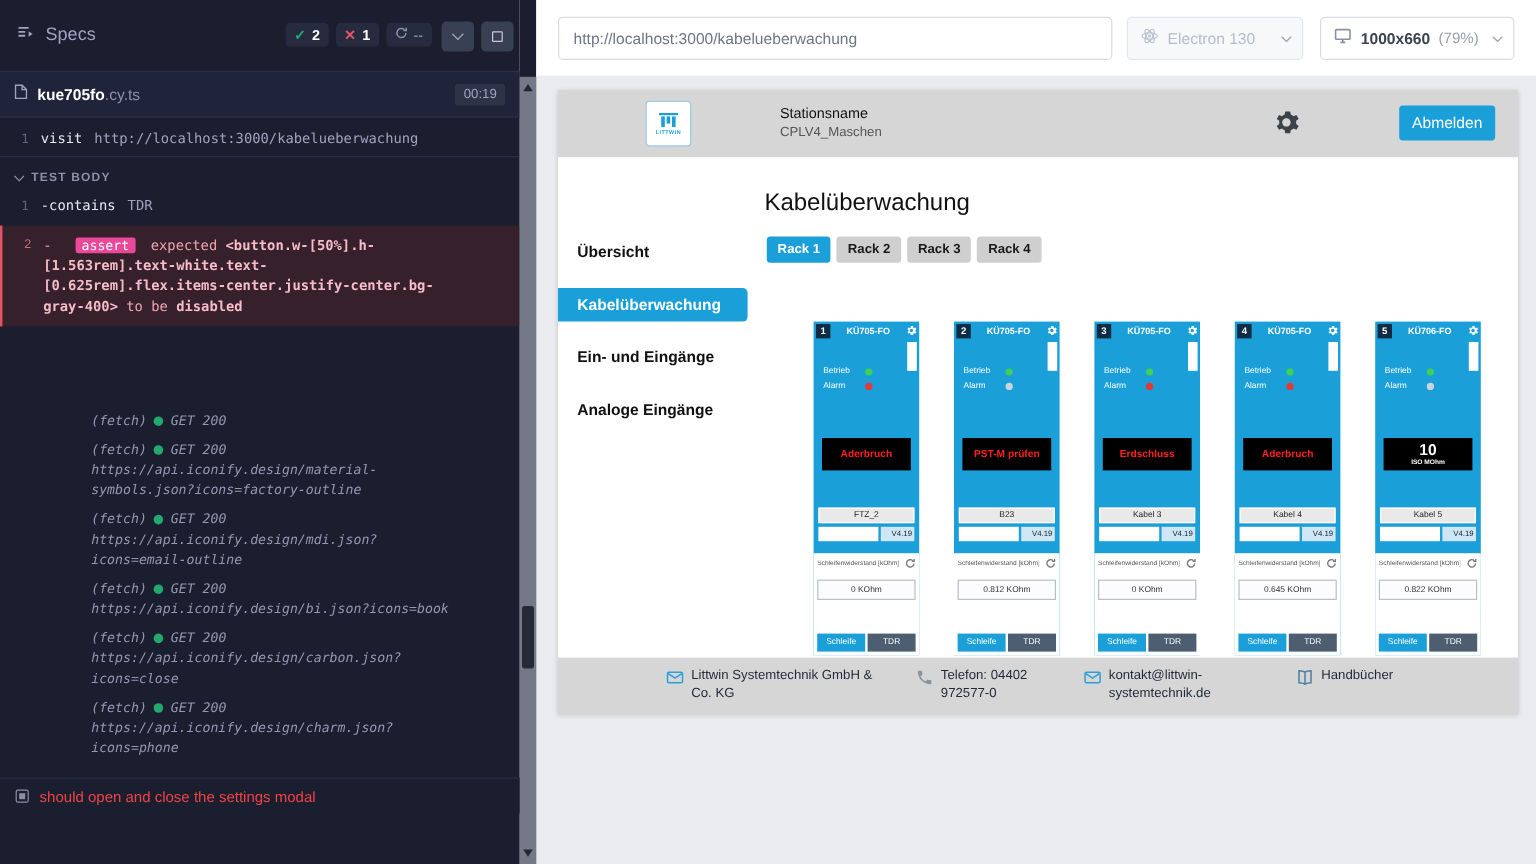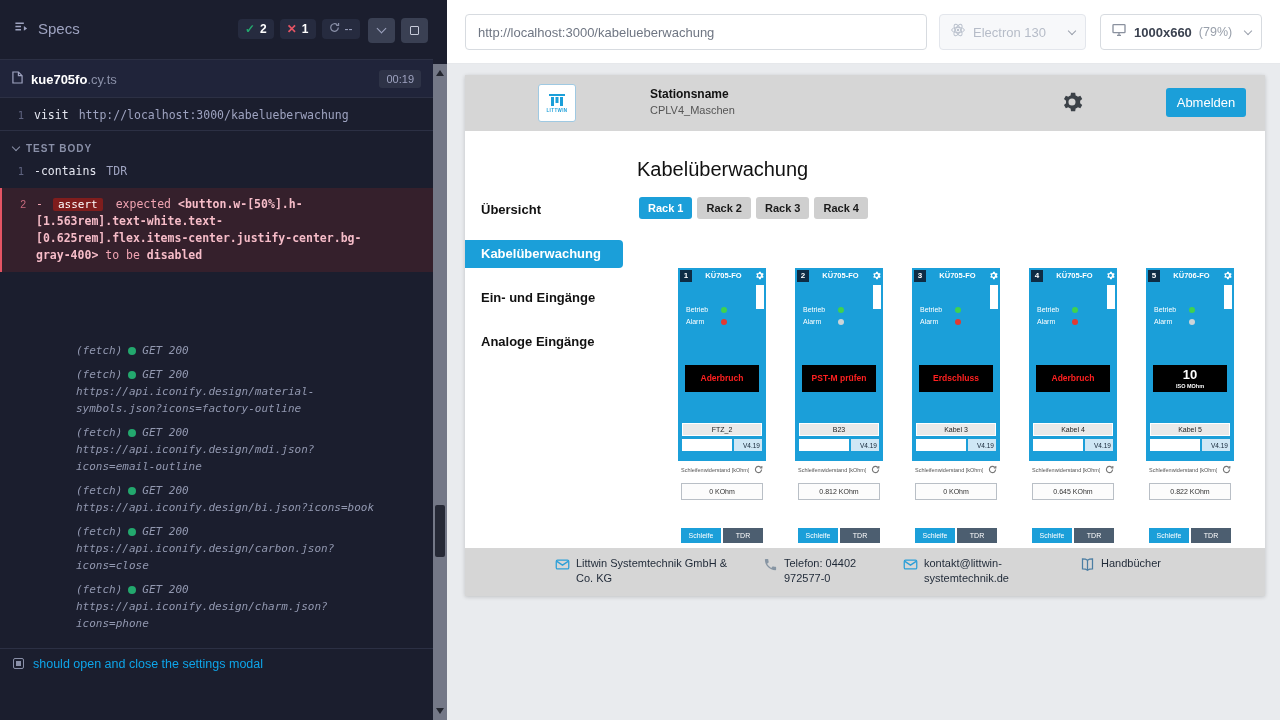--- a/index.html
+++ b/index.html
@@ -26,28 +26,28 @@
   .cmd-row{display:flex;align-items:baseline;padding:4px 0;font-family:"DejaVu Sans Mono",monospace;font-size:11.5px}
   .cnum{width:34px;text-align:right;padding-right:10px;color:#5f6480;font-size:10.5px;flex:none}
   .cname{color:#e6e8f2}
   .carg{color:#9ea3c0;margin-left:10px}
   .sec-div{border-top:1px solid #2c3044;margin:4px 0 6px}
   .tb-head{display:flex;align-items:center;gap:7px;padding:6px 0 6px 13px;color:#8a90a8;font-size:10px;letter-spacing:1px;font-weight:bold}
   .chev-s{width:6px;height:6px;border-right:1.4px solid #8a90a8;border-bottom:1.4px solid #8a90a8;transform:rotate(45deg);margin-top:-3px}
   .cmd-fail{display:flex;margin-top:6px;background:#35202c;border-left:2px solid #e45464;padding:8px 10px 8px 0}
   .cmd-fail .cnum{color:#c76a7e;padding-top:2px}
   .fail-body{font-family:"DejaVu Sans Mono",monospace;font-size:11.5px;line-height:17px;color:#f0a4b2;width:330px;overflow-wrap:break-word}
-  .badge{background:#7f1d1d;color:#fff;padding:0 5px;border-radius:2px;margin:0 6px 0 10px;font-size:11px}
+  .badge{background:#ec4899;color:#fff;padding:0 5px;border-radius:2px;margin:0 6px 0 20px;font-size:11px}
   .fail-body b{color:#f6bcc8}
   #fetch-logs{margin-top:70px;padding-left:76px}
   .fetch-entry{margin-bottom:7px;font-family:"DejaVu Sans Mono",monospace;font-size:11px;color:#9298b0;font-style:italic;line-height:17px}
   .fetch-head{display:flex;align-items:center;gap:6px}
   .gdot{width:8px;height:8px;border-radius:50%;background:#23a86e;flex:none}
   .fetch-url{width:316px;overflow-wrap:break-word}
-  #rep-footer{position:absolute;left:0;top:648px;width:433px;height:30px;border-top:1px solid #2c3044;display:flex;align-items:center;gap:9px;padding-left:13px;font-size:12.5px;color:#0ea5e9;background:#1b1e2e;z-index:3}
+  #rep-footer{position:absolute;left:0;top:648px;width:433px;height:30px;border-top:1px solid #2c3044;display:flex;align-items:center;gap:9px;padding-left:13px;font-size:12.5px;color:#ef4444;background:#1b1e2e;z-index:3}
   .test-icon{width:11px;height:11px;border:1.5px solid #8a90a8;border-radius:2px;position:relative;flex:none}
   .test-icon::after{content:"";position:absolute;inset:2px;background:#8a90a8}
   #rep-scrollbar{position:absolute;left:433px;top:0;width:14px;height:720px;background:#1b1e2e}
   .sb-track{position:absolute;left:0;top:64px;bottom:0;width:14px;background:#747887}
   .sb-arrow{position:absolute;left:3px;width:0;height:0;border-left:4px solid transparent;border-right:4px solid transparent}
   .sb-arrow.up{top:6px;border-bottom:6px solid #23262f}
   .sb-arrow.down{bottom:6px;border-top:6px solid #23262f}
   .sb-thumb{position:absolute;left:2px;top:441px;width:10px;height:52px;background:#262936;border-radius:2px}
 
   
@@ -60,21 +60,21 @@
   #vsel b{color:#3b4250;font-size:13px;font-weight:bold}
   #vsel .pct{color:#99a0ab;font-size:12.5px}
   .sel-chev{margin-left:auto;width:6px;height:6px;border-right:1.6px solid #9aa0ac;border-bottom:1.6px solid #9aa0ac;transform:rotate(45deg);margin-top:-3px}
 
   
   #app{position:absolute;left:18px;top:75px;width:800px;height:521px;background:#fff;box-shadow:0 1px 4px rgba(0,0,0,.18)}
   #app-header{position:relative;height:56px;background:#d6d6d6}
   .logo{position:absolute;left:73px;top:9px;width:38px;height:38px;background:#fff;border:1px solid #9fc9e2;border-radius:3px;display:flex;flex-direction:column;align-items:center;justify-content:center;gap:2px}
   .logo-txt{font-size:4.5px;font-weight:bold;color:#1b9fd9;letter-spacing:.4px}
   .station{position:absolute;left:185px;top:12px}
-  .sta-label{font-size:12px;font-weight:bold;color:#111}
+  .sta-label{font-size:12px;font-weight:normal;color:#111}
   .sta-value{font-size:11px;color:#555;margin-top:3px}
   .hdr-gear{position:absolute;left:596px;top:16px;cursor:pointer}
   .logout{position:absolute;left:701px;top:13px;width:80px;height:29px;background:#1b9fd9;color:#fff;border:none;border-radius:3px;font-size:13px;font-family:"Liberation Sans",sans-serif;cursor:pointer}
   #app-nav{position:absolute;left:0;top:121px;width:172px}
   .nav-item{height:28px;line-height:28px;margin-bottom:16px;padding-left:16px;font-size:13px;font-weight:bold;color:#111;cursor:pointer}
   .nav-item.active{background:#1b9fd9;color:#fff;width:158px;border-radius:0 4px 4px 0}
   #app-title{position:absolute;left:172px;top:83px;font-size:20px;font-weight:500;color:#111}
   #tabs{position:absolute;left:174px;top:122px;display:flex;gap:5px}
   .tab{height:22px;padding:0 9px;font-size:11px;font-weight:bold;border-radius:3px;display:flex;align-items:center;background:#cfcfcf;color:#1a1a1a;cursor:pointer}
   .tab.active{background:#1b9fd9;color:#fff}

